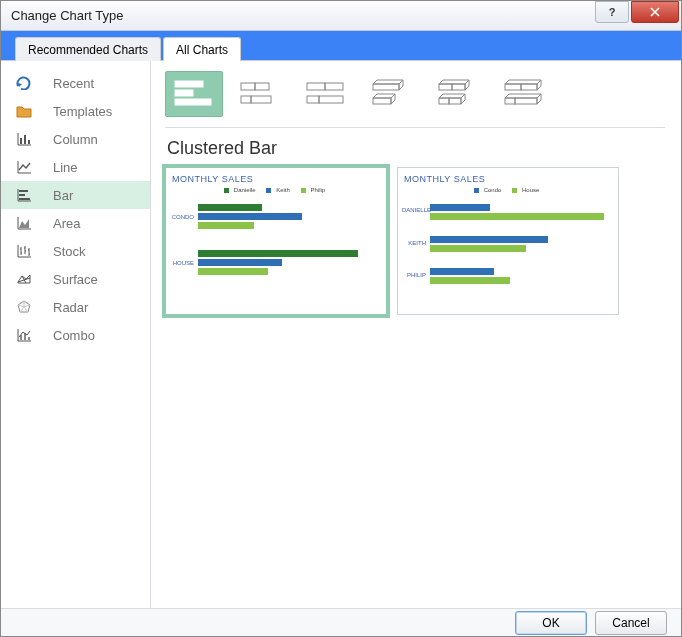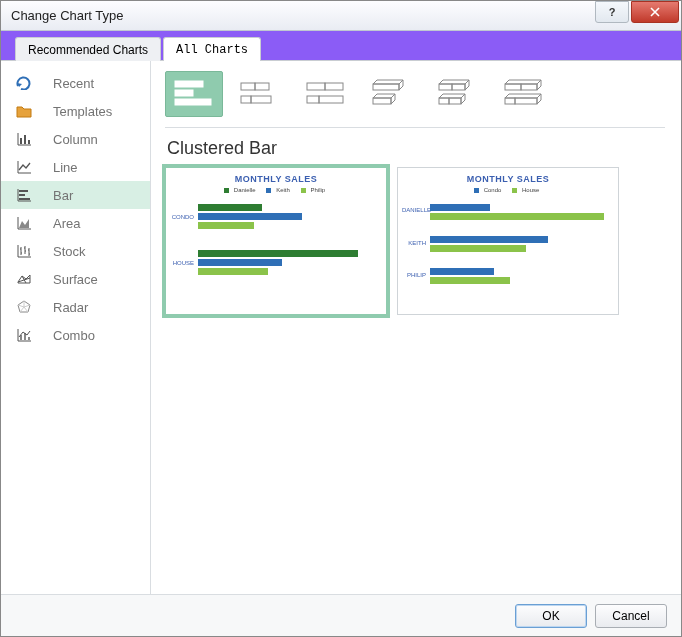--- a/index.html
+++ b/index.html
@@ -8,53 +8,53 @@
 .window { width: 682px; height: 637px; border: 1px solid #888; background: #fff; display: flex; flex-direction: column; }
 
 .titlebar { height: 30px; background: linear-gradient(#fdfdff, #e9ecf3); display: flex; align-items: center; padding-left: 10px; border-bottom: 1px solid #c0c8d0; }
 .titlebar-text { font-size: 13px; flex: 1; color: #222; }
 .titlebtns { display: flex; height: 100%; }
 .tbtn { width: 38px; height: 22px; margin-top: 0; display: flex; align-items: center; justify-content: center; font-size: 11px; color: #333; border: 1px solid #b0b8c0; background: linear-gradient(#f5f8fc,#e2e8ef); border-radius: 0 0 3px 3px; margin-right: 2px; }
 .tbtn.help { width: 34px; font-weight: bold; }
 .tbtn.close { background: linear-gradient(#e67a6f,#c0392b); color: #fff; width: 48px; border-color:#a83224; }
 .tbtn.close svg { stroke: #fff; }
 
-.tabs-row { height: 30px; display: flex; align-items: flex-end; padding-left: 14px; gap: 0; border-bottom: 1px solid #c9cdd2; background:#8b5cf6; }
+.tabs-row { height: 30px; display: flex; align-items: flex-end; padding-left: 14px; gap: 0; border-bottom: 1px solid #c9cdd2; background:#3b82f6; }
 .tab { padding: 5px 12px 4px; font-size: 12px; border: 1px solid #c9cdd2; border-bottom: none; background: #eef0f3; margin-right: 2px; border-radius: 3px 3px 0 0; cursor: default; position: relative; top: 1px; }
-.tab.active { background: #fff; font-weight: 400; font-family: Liberation Mono, monospace; }
+.tab.active { background: #fff; font-weight: 400; }
 
 .body-area { flex: 1; display: flex; background: #fff; }
 
 .sidebar { width: 150px; border-right: 1px solid #d9dde1; padding: 8px 0; }
 .side-item { display: flex; align-items: center; gap: 20px; padding: 6px 10px 6px 14px; font-size: 13px; cursor: default; color: #737373; }
 .side-item.selected { background: #d8efe4; align-items: flex-end; }
 .side-icon { width: 18px; height: 16px; display: flex; align-items: center; justify-content: center; }
 
 .main { flex: 1; padding: 10px 16px 12px 14px; display: flex; flex-direction: column; }
 .subtype-row { display: flex; gap: 8px; padding-bottom: 10px; border-bottom: 1px solid #d9dde1; }
 .subtype { width: 58px; height: 46px; border: 1px solid transparent; display: flex; align-items: center; justify-content: center; cursor: default; border-radius: 2px; }
 .subtype.selected { background: #8fcbae; border-color: #7ab899; }
 
 .subtype svg { display: block; }
 
 .ct-title { font-size: 18px; color: #333; margin: 10px 0 8px 2px; }
 
 .previews { display: flex; gap: 10px; }
 .preview { width: 222px; height: 148px; border: 1px solid #cfd4d8; background: #fff; position: relative; padding: 6px; }
 .preview.selected { outline: 4px solid #8fcbae; outline-offset: -1px; }
-.pv-title { text-align: center; font-size: 9px; font-weight: bold; color: #3b5fb0; letter-spacing: 0.5px; margin-bottom: 3px; }
+.pv-title { font-size: 9px; font-weight: normal; color: #3b5fb0; letter-spacing: 0.5px; margin-bottom: 3px; }
 .pv-legend { text-align: center; font-size: 6px; color: #444; margin-bottom: 4px; }
 .pv-legend span { margin: 0 3px; }
 .sw { display:inline-block; width:5px; height:5px; margin-right:2px; vertical-align:middle; }
 
 .pv-chart { position: absolute; left: 32px; right: 6px; top: 34px; bottom: 8px; }
 .cat-label { position: absolute; font-size: 6px; color: #3b5fb0; left: -28px; width: 24px; text-align: right; }
 .bar { position: absolute; height: 7px; left: 0; }
 
-.footer { height: 42px; border-top: 1px solid #d9dde1; display: flex; align-items: center; justify-content: flex-end; gap: 8px; padding: 0 14px; background:#f7f8f9; }
+.footer { height: 28px; border-top: 1px solid #d9dde1; display: flex; align-items: center; justify-content: flex-end; gap: 8px; padding: 0 14px; background:#f7f8f9; }
 .btn { min-width: 72px; height: 24px; font-size: 12px; border: 1px solid #a8adb3; background: linear-gradient(#fdfdfe,#e9ebef); border-radius: 3px; cursor: default; }
 .btn.primary { border-color: #6a9fd4; box-shadow: 0 0 0 1px #bcd6f0 inset; }
 
 .c-green{background:#2e7d32;} .c-blue{background:#2f6fb6;} .c-lime{background:#8bc34a;}
 </style>
 </head>
 <body>
 
 <div class="window">
 

